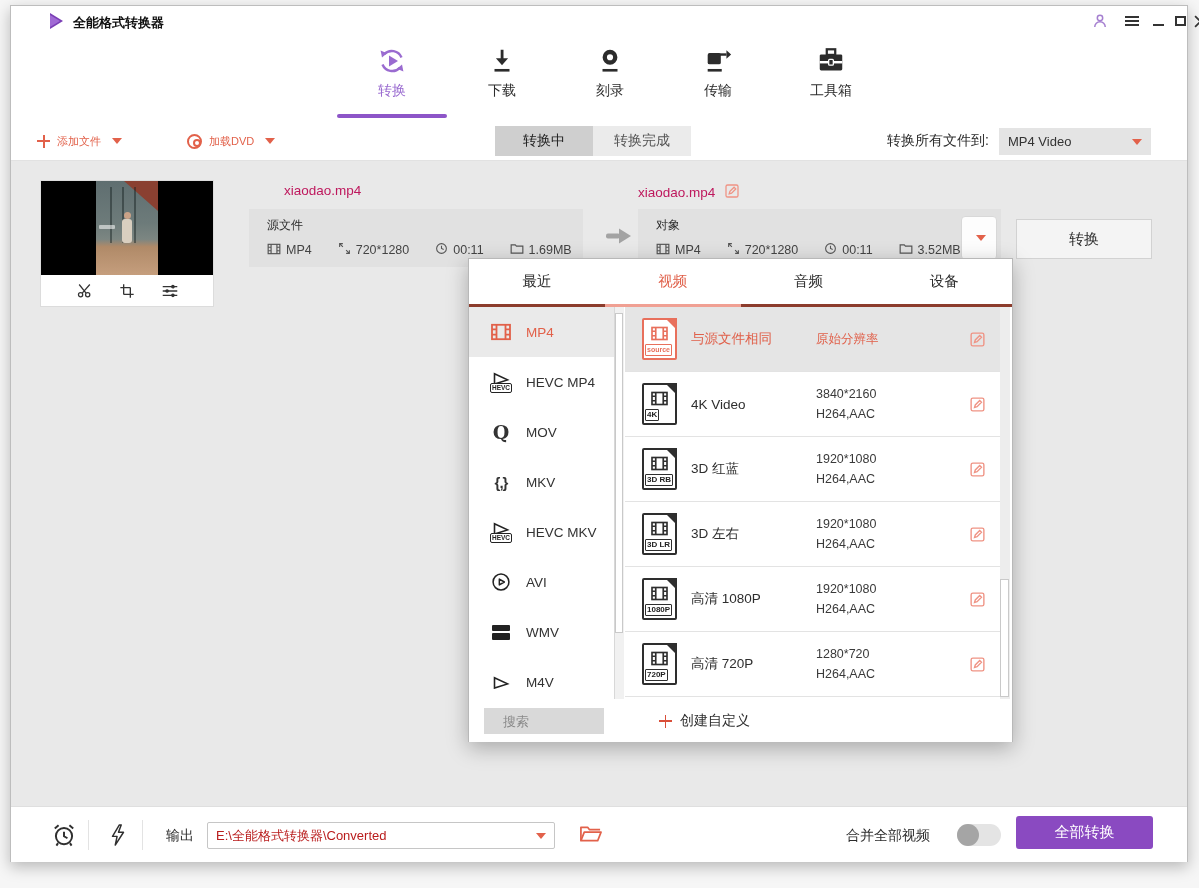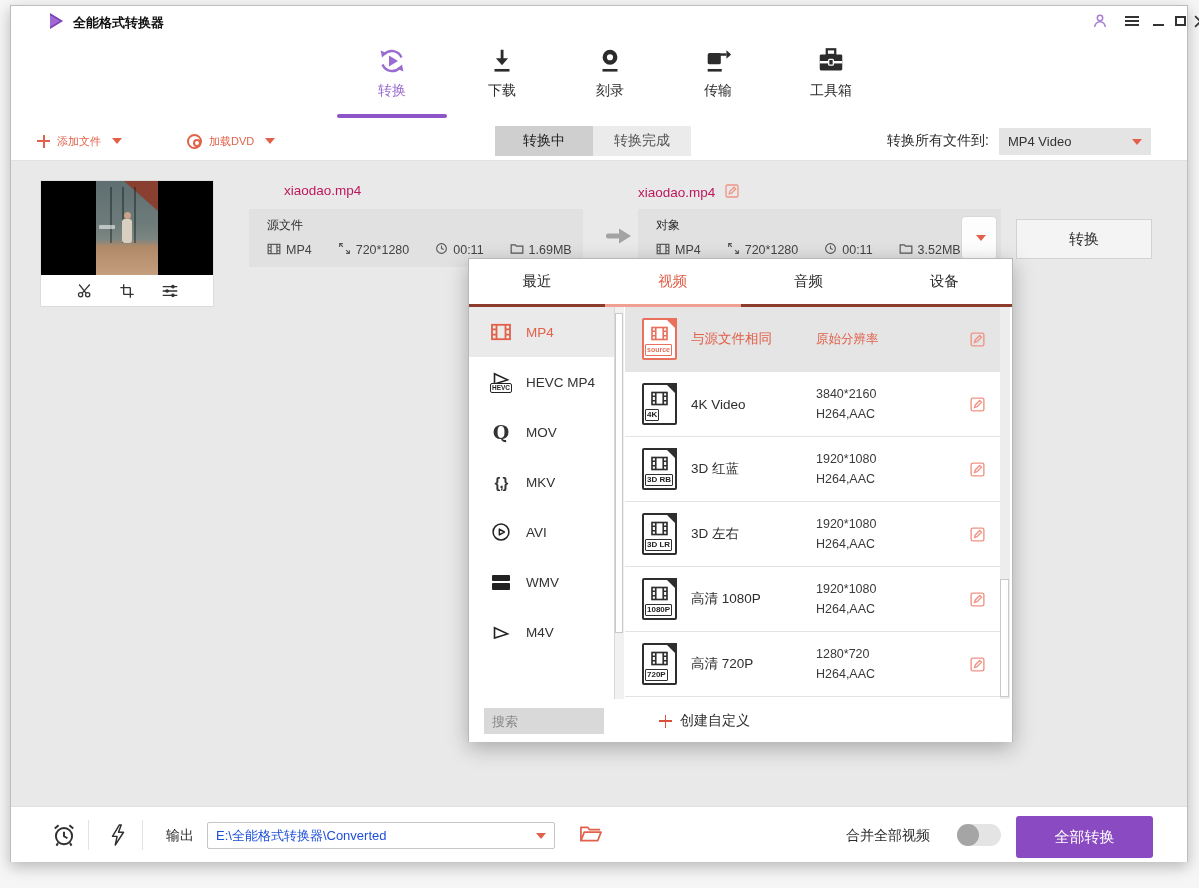--- a/index.html
+++ b/index.html
@@ -117,43 +117,43 @@
 
   .p-icon { position:relative; width:35px; height:42px; border:2px solid #2e2e2e; border-radius:2px; background:#fff; margin-left:17px; flex:none; }
   .p-icon::before { content:''; position:absolute; top:-2px; right:-2px; border-style:solid; border-width:6px; border-color:#2e2e2e #2e2e2e transparent transparent; }
   .p-icon .film { position:absolute; left:5px; top:6px; }
   .p-badge { position:absolute; left:1px; bottom:2px; background:#fff; border:1.5px solid #2e2e2e; border-radius:1px; font-size:8px; font-weight:bold; color:#222; line-height:10px; padding:0 1px; white-space:nowrap; }
   .p-icon.coral { border-color:#e8705c; }
   .p-icon.coral::before { border-color:#e8705c #e8705c transparent transparent; }
   .p-icon.coral .p-badge { border-color:#e8705c; color:#e8705c; font-size:7px; }
 
   .pp-bottom { position:absolute; left:0; top:440px; width:100%; height:43px; background:#fff; }
-  .pp-search { position:absolute; left:15px; top:9px; width:120px; height:26px; background:#d9d9d9; border:none; font-size:13px; color:#555; padding:0 8px; outline:none; font-family:inherit; }
+  .pp-search { position:absolute; left:15px; top:9px; width:120px; height:26px; background:#d9d9d9; border:none; font-size:13px; color:#555; padding:0 19px; outline:none; font-family:inherit; }
   .pp-search::placeholder { color:#888; }
   .create-custom { position:absolute; left:190px; top:9px; height:26px; display:flex; align-items:center; gap:8px; font-size:14px; color:#2e2e2e; cursor:pointer; }
   .plus-red { position:relative; width:13px; height:13px; }
   .plus-red::before { content:''; position:absolute; left:0; top:5.5px; width:13px; height:1.8px; background:#d94f3a; }
   .plus-red::after  { content:''; position:absolute; left:5.6px; top:0; width:1.8px; height:13px; background:#d94f3a; }
 
   
   .bottombar { position:absolute; left:0; top:800px; width:100%; height:56px; background:#fff; border-top:1px solid #dfdfdf; }
   .bb-ic { position:absolute; top:15px; display:flex; cursor:pointer; }
   .bb-alarm { left:40px; }
   .bb-bolt { left:96px; }
   .bb-div { position:absolute; top:13px; width:1px; height:30px; background:#e3e3e3; }
   .bb-div1 { left:77px; } .bb-div2 { left:131px; }
   .out-label { position:absolute; left:155px; top:20px; font-size:14px; color:#2c2c2c; }
   .out-wrap { position:absolute; left:196px; top:15px; width:348px; height:27px; }
-  .out-input { width:100%; height:100%; border:1px solid #c6c6c6; border-radius:2px; font-size:13px; color:#1d4ed8; padding:0 10px 0 8px; outline:none; font-family:inherit; background:#fff; }
+  .out-input { width:100%; height:100%; border:1px solid #c6c6c6; border-radius:2px; font-size:13px; color:#b91c1c; padding:0 10px 0 8px; outline:none; font-family:inherit; background:#fff; }
   .out-wrap .caret { position:absolute; right:9px; top:11px; }
   .bb-folder { position:absolute; left:568px; top:17px; display:flex; cursor:pointer; }
   .merge-label { position:absolute; left:835px; top:20px; font-size:14px; color:#2c2c2c; }
   .toggle { position:absolute; left:946px; top:17px; width:44px; height:22px; border-radius:11px; background:#e4e4e4; cursor:pointer; }
   .toggle .knob { position:absolute; left:0; top:0; width:22px; height:22px; border-radius:50%; background:#a5a5a5; }
-  .convert-all-btn { position:absolute; left:1005px; top:9px; width:137px; height:42px; background:#8a4ac1; border:none; border-radius:3px; color:#fff; font-size:15px; cursor:pointer; font-family:inherit; }
+  .convert-all-btn { position:absolute; left:1005px; top:9px; width:137px; height:33px; background:#8a4ac1; border:none; border-radius:3px; color:#fff; font-size:15px; cursor:pointer; font-family:inherit; }
 </style>
 </head>
 <body>
 
 <div class="window">
 
   <div class="titlebar">
     <div class="logo"></div>
     <div class="app-title">全能格式转换器</div>
     <div class="tb-ctl ctl-user">
@@ -417,20 +417,31 @@
       <div class="side-item">
         <span class="si-ic glyph-q">Q</span>
         <span class="si-lb">MOV</span>
       </div>
       <div class="side-item">
         <span class="si-ic glyph-mkv">{,}</span>
         <span class="si-lb">MKV</span>
       </div>
       <div class="side-item">
         <span class="si-ic">
+          <span class="hevc-ic">
+              <svg width="20" height="13" viewBox="0 0 20 14">
+                <path d="M3 13V2l14 6.5z" fill="none" stroke="#222" stroke-width="1.7"></path>
+              </svg>
+              <span class="hevc-b">HEVC</span>
+            </span>
+        </span>
+        <span class="si-lb">HEVC MKV</span>
+      </div>
+      <div class="side-item">
+        <span class="si-ic">
             <svg width="20" height="20" viewBox="0 0 24 24" fill="none" stroke="#222" stroke-width="1.8">
               <circle cx="12" cy="12" r="9.5"></circle>
               <path d="M10 8.5L16 12l-6 3.5z" stroke-linejoin="round"></path>
             </svg>
           </span>
         <span class="si-lb">AVI</span>
       </div>
       <div class="side-item">
         <span class="si-ic wmv-ic">
             <span>

